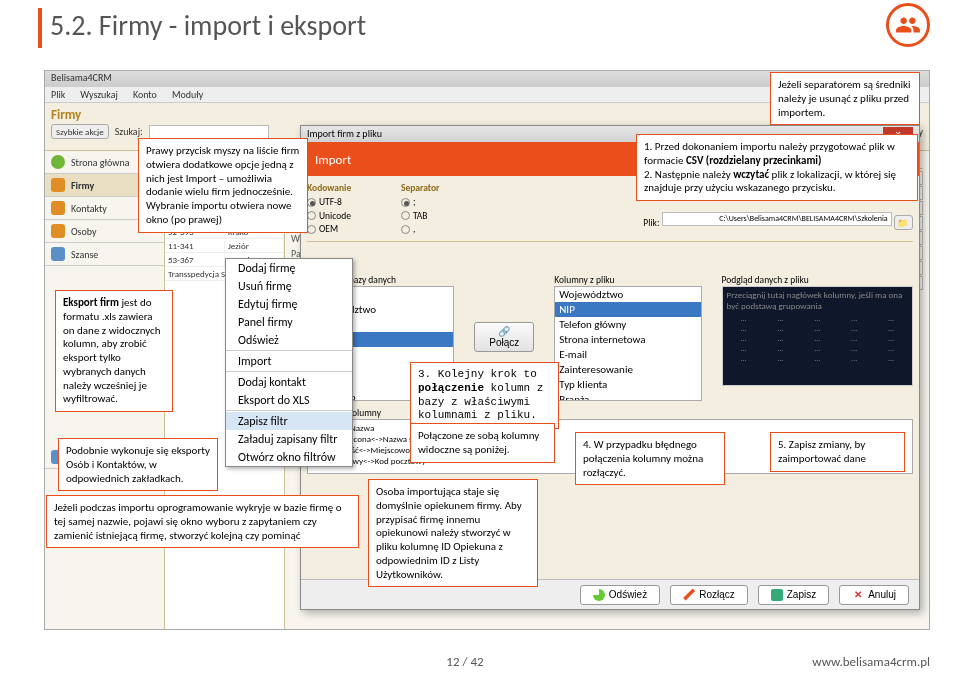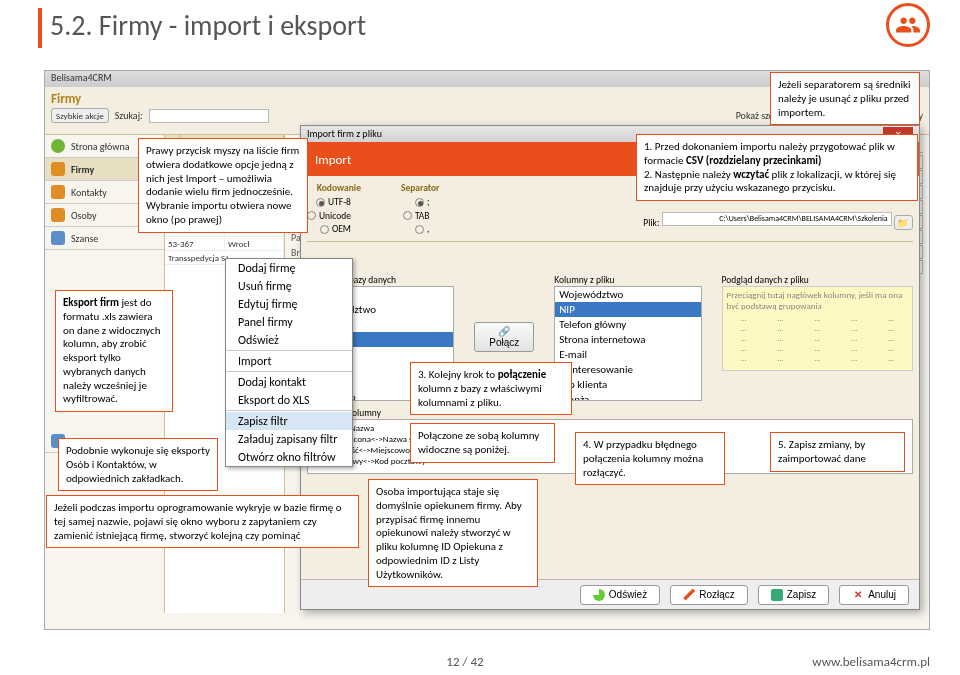--- a/index.html
+++ b/index.html
@@ -53,26 +53,26 @@
   .dlg-titlebar { background:linear-gradient(#e7e7e7,#d2d2d2); height:16px; padding:1px 6px; font-size:10px; display:flex; }
   .dlg-titlebar .spacer{flex:1}
   .winclose { width:30px; height:14px; background:#c0392b; color:#fff; text-align:center; line-height:14px; font-size:8px; border-radius:0 0 2px 2px;}
   .dlg-banner { background:#e94e1b; color:#fff; height:34px; display:flex; align-items:center; padding:0 14px; font-size:13px; }
   .dlg-body { padding:6px; }
   .dlg-section { border-bottom:1px solid #cdbf96; padding-bottom:4px; margin-bottom:4px; }
   .dlg-section .shead { color:#8c6b1b; font-weight:bold; margin-bottom:2px; }
   .radio { display:inline-flex; align-items:center; gap:3px; margin-right:10px; }
   .radio .dot { width:9px; height:9px; border:1px solid #888; border-radius:50%; display:inline-block; }
   .radio.on .dot::after { content:''; display:block; width:5px; height:5px; background:#555; border-radius:50%; margin:2px;}
-  .dlg .half { display:inline-block; vertical-align:top;text-align:right; }
+  .dlg .half { display:inline-block; vertical-align:top; }
   .listbox { background:#fff; border:1px solid #aaa; height:115px; overflow:hidden; font-size:11px; }
   .listbox .li { padding:1px 4px; white-space:nowrap; }
   .listbox .li.sel { background:#3a78c3; color:#fff; }
   .btn-connect { background:linear-gradient(#fafafa,#e2e2e2); border:1px solid #999; border-radius:3px; padding:3px 10px; font-size:10px; }
-  .previewbox { border:1px solid #ccc; background:#fef9c3; height:85px; overflow:hidden; }
+  .previewbox { border:1px solid #ccc; background:#0f172a; height:100px; overflow:hidden; }
   .previewbox .note { color:#888; font-size:9px; padding:2px 4px; }
   .previewbox .ph-row { display:flex; gap:3px; padding:0 4px;}
   .previewbox .ph-row span { flex:1; color:#888; font-size:8px; text-align:center;}
   .mapped { background:#fff; border:1px solid #aaa; height:55px; padding:2px 4px; font-size:9px; }
   .btm-bar { position:absolute; bottom:0; left:0; right:0; height:30px; background:#eee; border-top:1px solid #bbb; display:flex; align-items:center; justify-content:flex-end; gap:10px; padding:0 10px;}
   .bbtn { background:#fff; border:1px solid #999; border-radius:3px; padding:3px 12px; display:flex; align-items:center; gap:4px; font-size:10px;}
   .bbtn .ic { width:12px; height:12px; display:inline-block; }
   .ic.refresh { background: conic-gradient(#6c3 0 270deg, transparent 270deg); border-radius:50%; }
   .ic.pen { background:#e94e1b; clip-path: polygon(0 80%, 80% 0, 100% 20%, 20% 100%);}
   .ic.disc { background:#3a7; border-radius:2px; }
@@ -96,20 +96,26 @@
     <svg viewBox="0 0 24 24">
         <path d="M16 11c1.66 0 3-1.34 3-3s-1.34-3-3-3-3 1.34-3 3 1.34 3 3 3zm-8 0c1.66 0 3-1.34 3-3S9.66 5 8 5 5 6.34 5 8s1.34 3 3 3zm0 2c-2.33 0-7 1.17-7 3.5V19h14v-2.5C15 14.17 10.33 13 8 13zm8 0c-.29 0-.62.02-.97.05 1.16.84 1.97 1.97 1.97 3.45V19h6v-2.5c0-2.33-4.67-3.5-7-3.5z"></path>
       </svg>
   </div>
 </div>
 
 <div class="app">
   <div class="app-titlebar">
     <span>Belisama4CRM</span>
     <span class="spacer"></span>
+  </div>
+  <div class="app-menubar">
+    <span>Plik</span>
+    <span>Wyszukaj</span>
+    <span>Konto</span>
+    <span>Moduły</span>
   </div>
   <div class="app-toolbar">
     <div class="crumb">Firmy</div>
     <div class="row2">
       <span class="toolbar-btn">Szybkie akcje</span>
       <span>Szukaj:</span>
       <span class="field" style="width:120px"></span>
       <span style="flex:1"></span>
       <span>Pokaż szczegóły</span>
       <span style="width:40px"></span>
@@ -396,21 +402,21 @@
   </div>
 </div>
 
 <div class="callout narrow" style="left:138px; top:138px; width:186px;"><span>Prawy przycisk myszy na liście firm otwiera dodatkowe opcje jedną z nich jest Import – umożliwia dodanie wielu firm jednocześnie. Wybranie importu otwiera nowe okno (po prawej)</span></div>
 <div class="callout narrow" style="left:55px; top:290px; width:118px;"><b>Eksport firm</b><span> jest do formatu .xls zawiera on dane z widocznych kolumn, aby zrobić eksport tylko wybranych danych należy wcześniej je wyfiltrować.</span></div>
 <div class="callout narrow" style="left:58px; top:438px; width:160px;"><span>Podobnie wykonuje się eksporty Osób i Kontaktów, w odpowiednich zakładkach.</span></div>
 <div class="callout" style="left:46px; top:495px; width:313px;"><span>Jeżeli podczas importu oprogramowanie wykryje w bazie firmę o tej samej nazwie, pojawi się okno wyboru z zapytaniem czy zamienić istniejącą firmę, stworzyć kolejną czy pominąć</span></div>
 <div class="callout narrow" style="left:770px; top:72px; width:150px;"><span>Jeżeli separatorem są średniki należy je usunąć z pliku przed importem.</span></div>
 <div class="callout" style="left:636px; top:134px; width:282px;"><span>1. Przed dokonaniem importu należy przygotować plik w formacie </span><b>CSV (rozdzielany przecinkami)</b><br><span>
 2. Następnie należy </span><b>wczytać</b><span> plik z lokalizacji, w której się znajduje przy użyciu wskazanego przycisku.</span></div>
-<div class="callout narrow" style="left:410px; top:362px; width:162px;"><span>3. Kolejny krok to </span><b>połączenie</b><span> kolumn z bazy z właściwymi kolumnami z pliku.</span></div>
+<div class="callout narrow" style="left:410px; top:362px; width:149px;font-family:Liberation Mono, monospace;"><span>3. Kolejny krok to </span><b>połączenie</b><span> kolumn z bazy z właściwymi kolumnami z pliku.</span></div>
 <div class="callout narrow" style="left:410px; top:423px; width:145px;"><span>Połączone ze sobą kolumny widoczne są poniżej.</span></div>
 <div class="callout narrow" style="left:368px; top:479px; width:185px;"><span>Osoba importująca staje się domyślnie opiekunem firmy. Aby przypisać firmę innemu opiekunowi należy stworzyć w pliku kolumnę ID Opiekuna z odpowiednim ID z Listy Użytkowników.</span></div>
 <div class="callout narrow" style="left:575px; top:432px; width:150px;"><span>4. W przypadku błędnego połączenia kolumny można rozłączyć.</span></div>
 <div class="callout narrow" style="left:770px; top:432px; width:135px;"><span>5. Zapisz zmiany, by zaimportować dane</span></div>
 
 <div class="footer">
   <span></span>
   <span class="mid">12 / 42</span>
   <span>www.belisama4crm.pl</span>
 </div>

